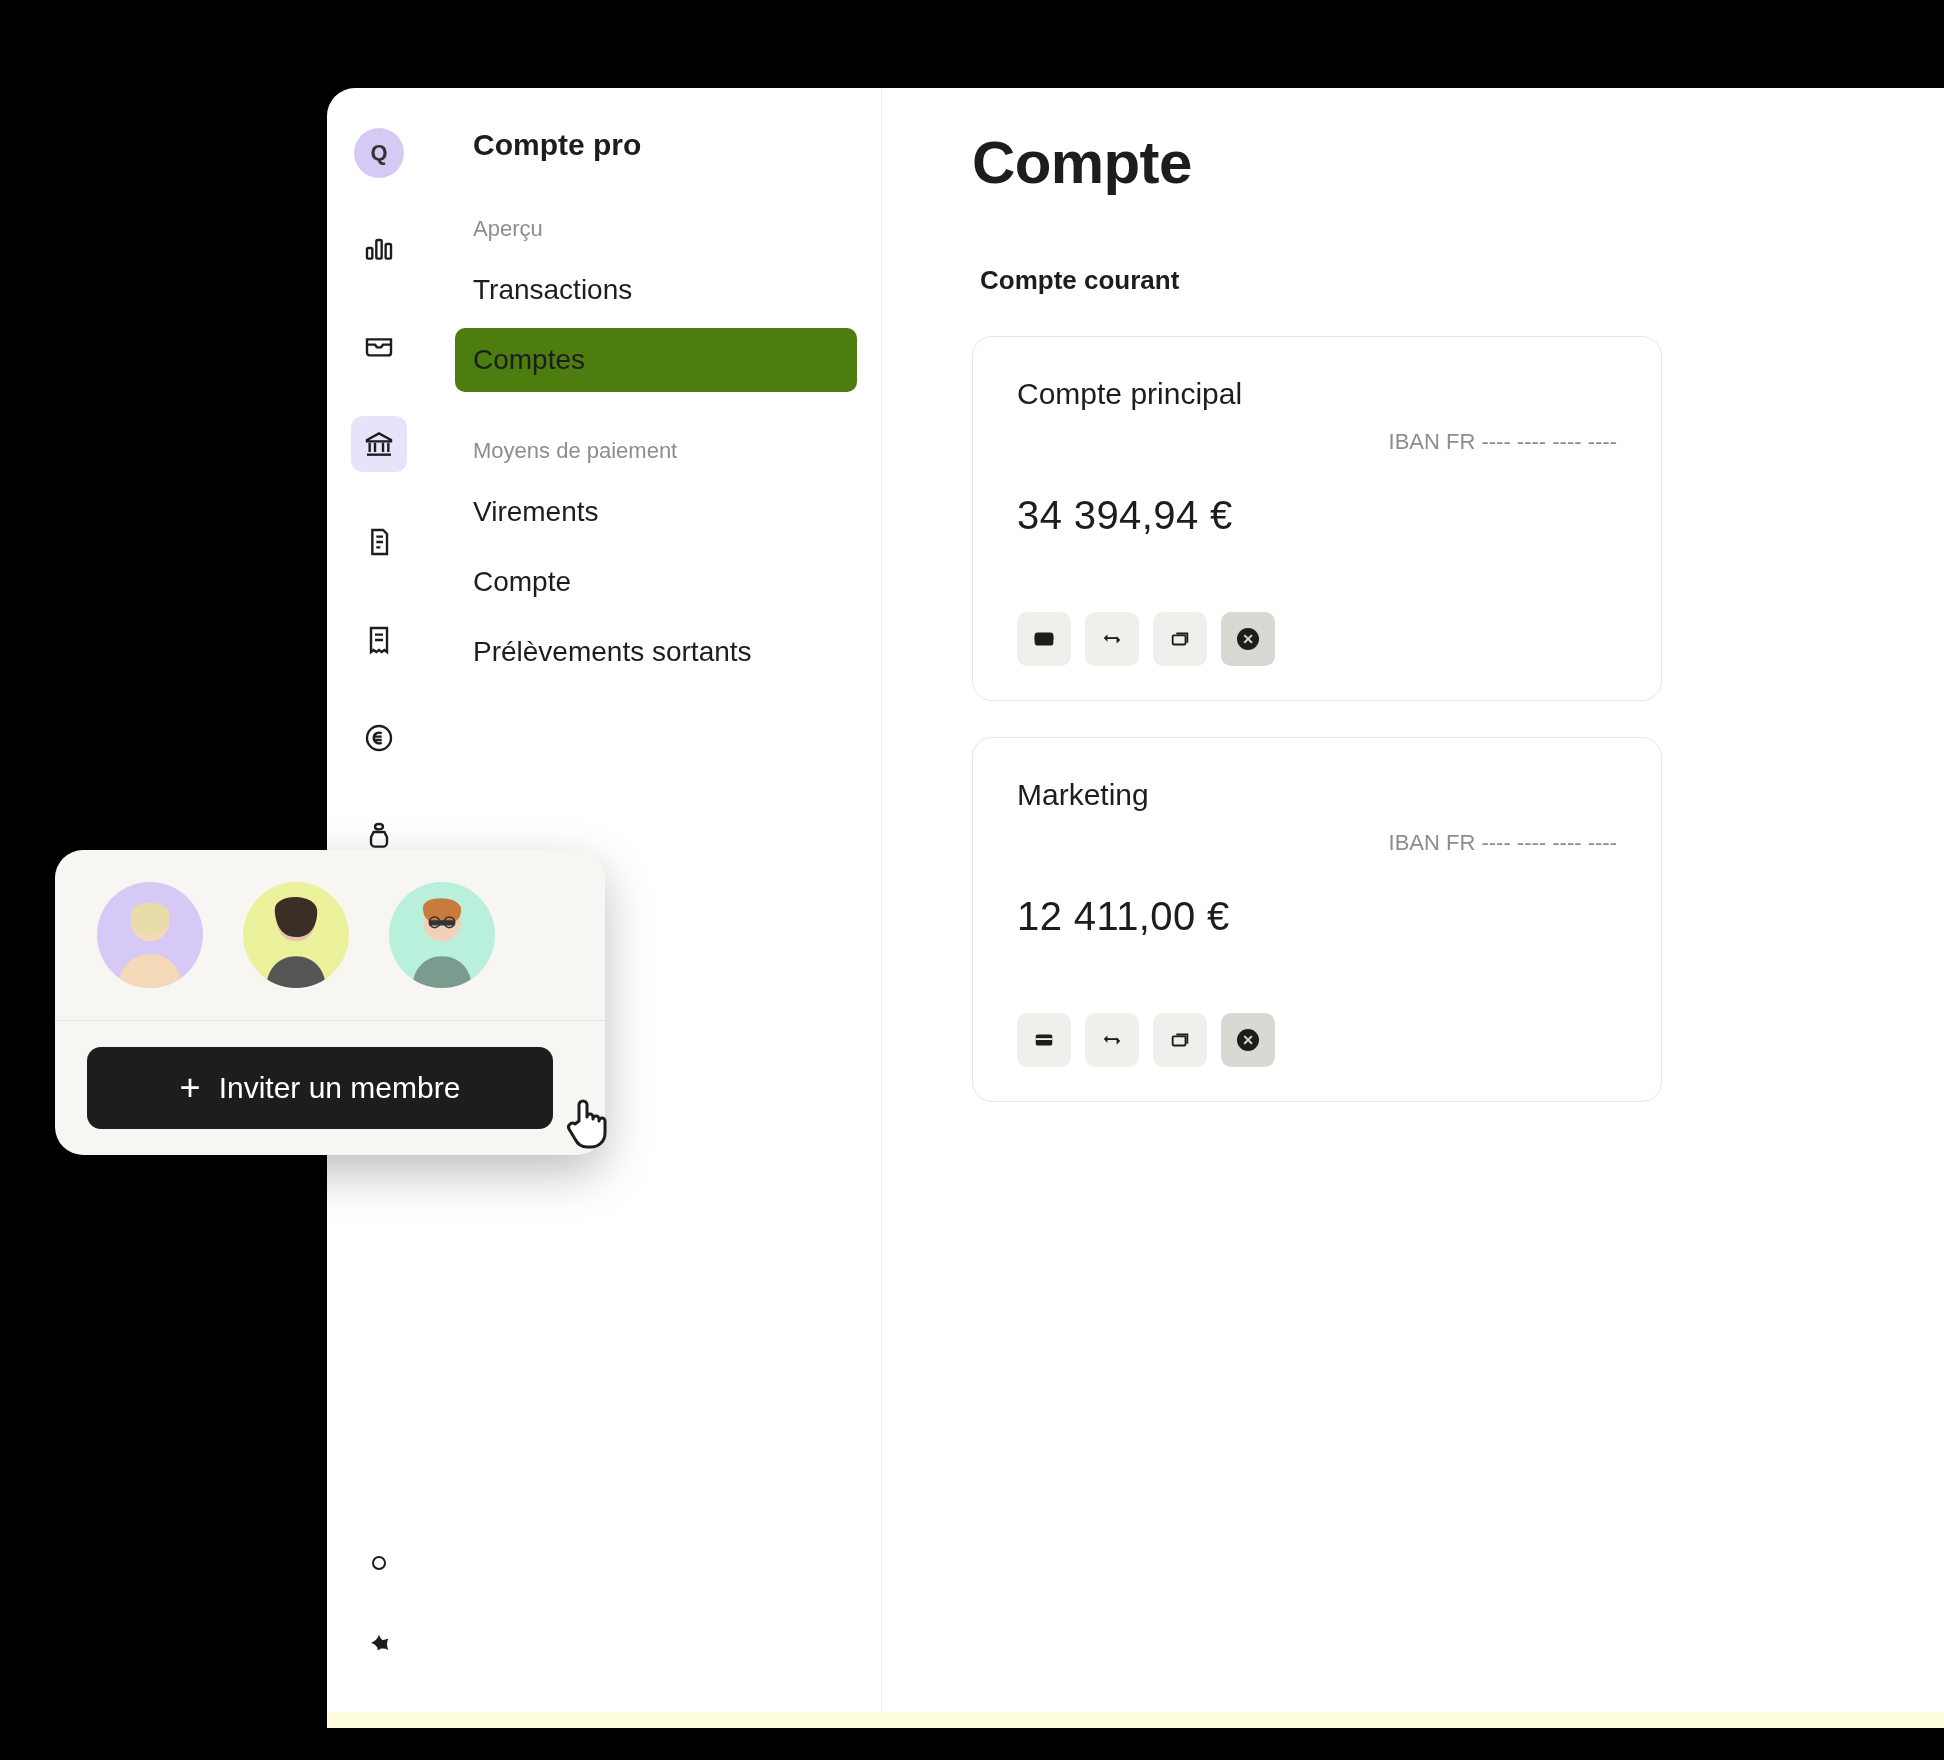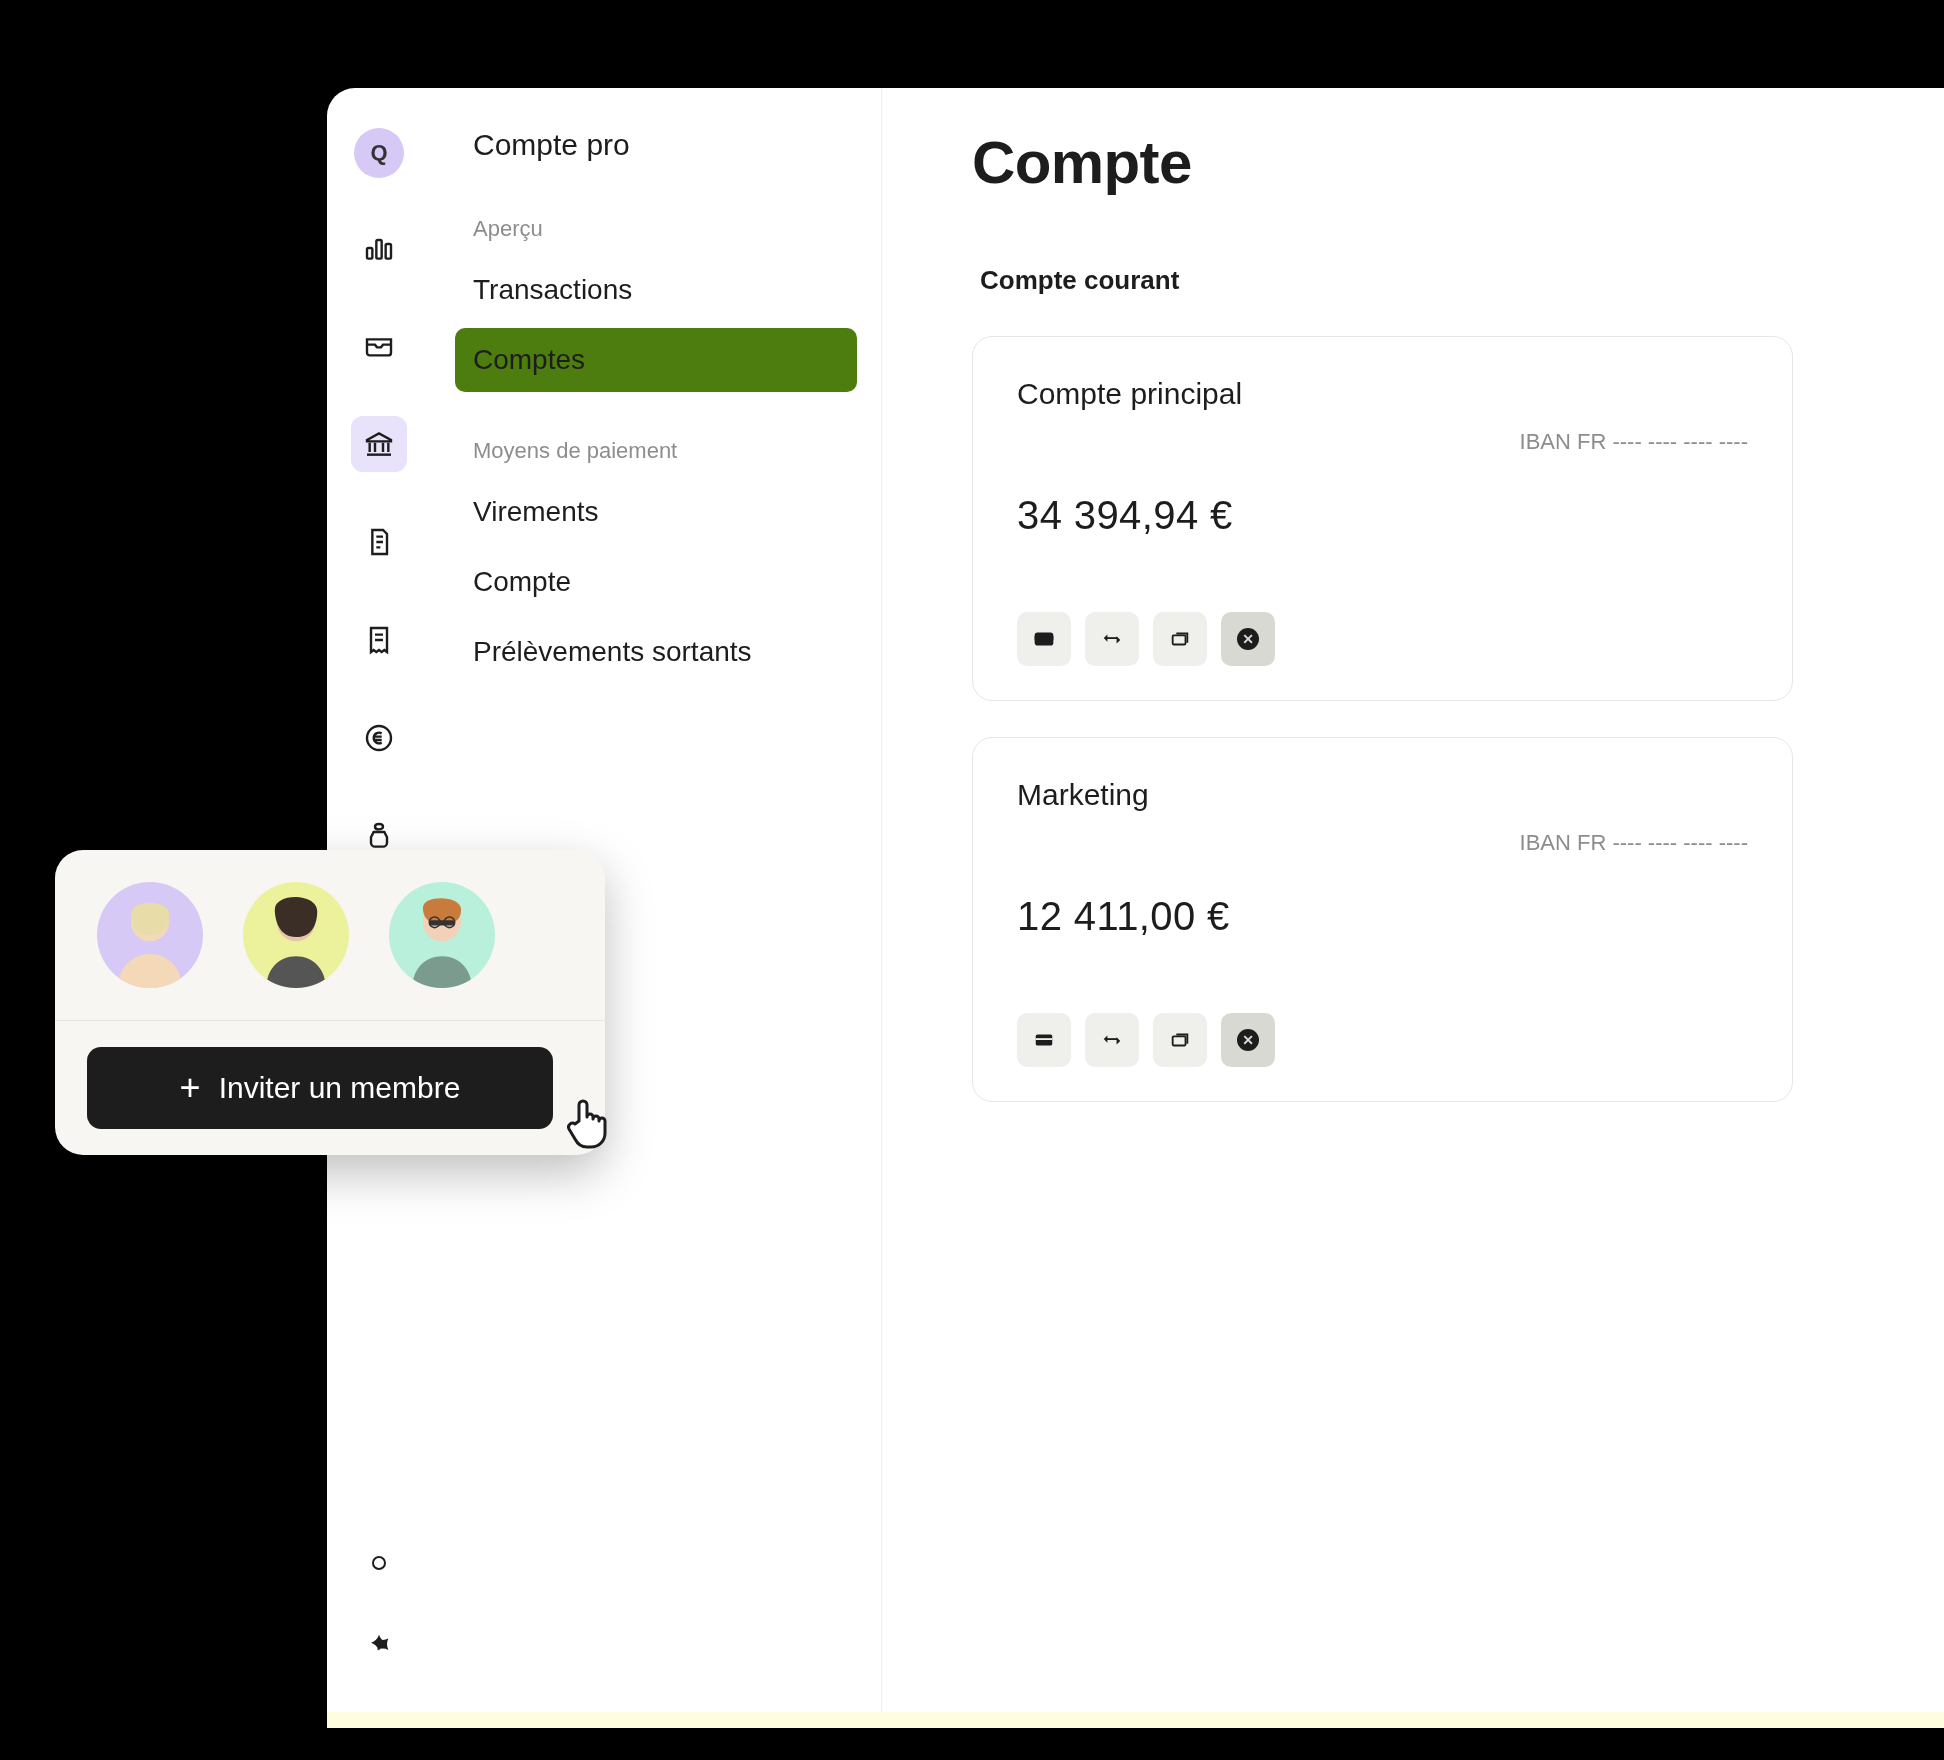--- a/index.html
+++ b/index.html
@@ -64,21 +64,21 @@
   gap: 56px;
   padding-bottom: 60px;
 }
 .side-panel {
   width: 451px;
   border-right: 1px solid #eeeeee;
   padding: 40px 24px;
 }
 .side-title {
   font-size: 30px;
-  font-weight: 400;
+  font-weight: 700;
   color: #1d1d1d;
   margin-bottom: 54px;
   padding-left: 18px;
 }
 .side-section-label {
   font-size: 22px;
   color: #8d8d8d;
   margin-bottom: 16px;
   padding-left: 18px;
 }
@@ -110,21 +110,21 @@
   font-weight: 700;
   color: #1d1d1d;
   margin-bottom: 40px;
   margin-left: 8px;
 }
 .account-card {
   border: 1px solid #e6e6e6;
   border-radius: 20px;
   padding: 40px 44px 34px;
   margin-bottom: 36px;
-  width: 821px;
+  width: 690px;
 }
 .account-name {
   font-size: 30px;
   font-weight: 500;
   color: #1d1d1d;
   margin-bottom: 18px;
 }
 .account-iban {
   font-size: 22px;
   color: #8d8d8d;

